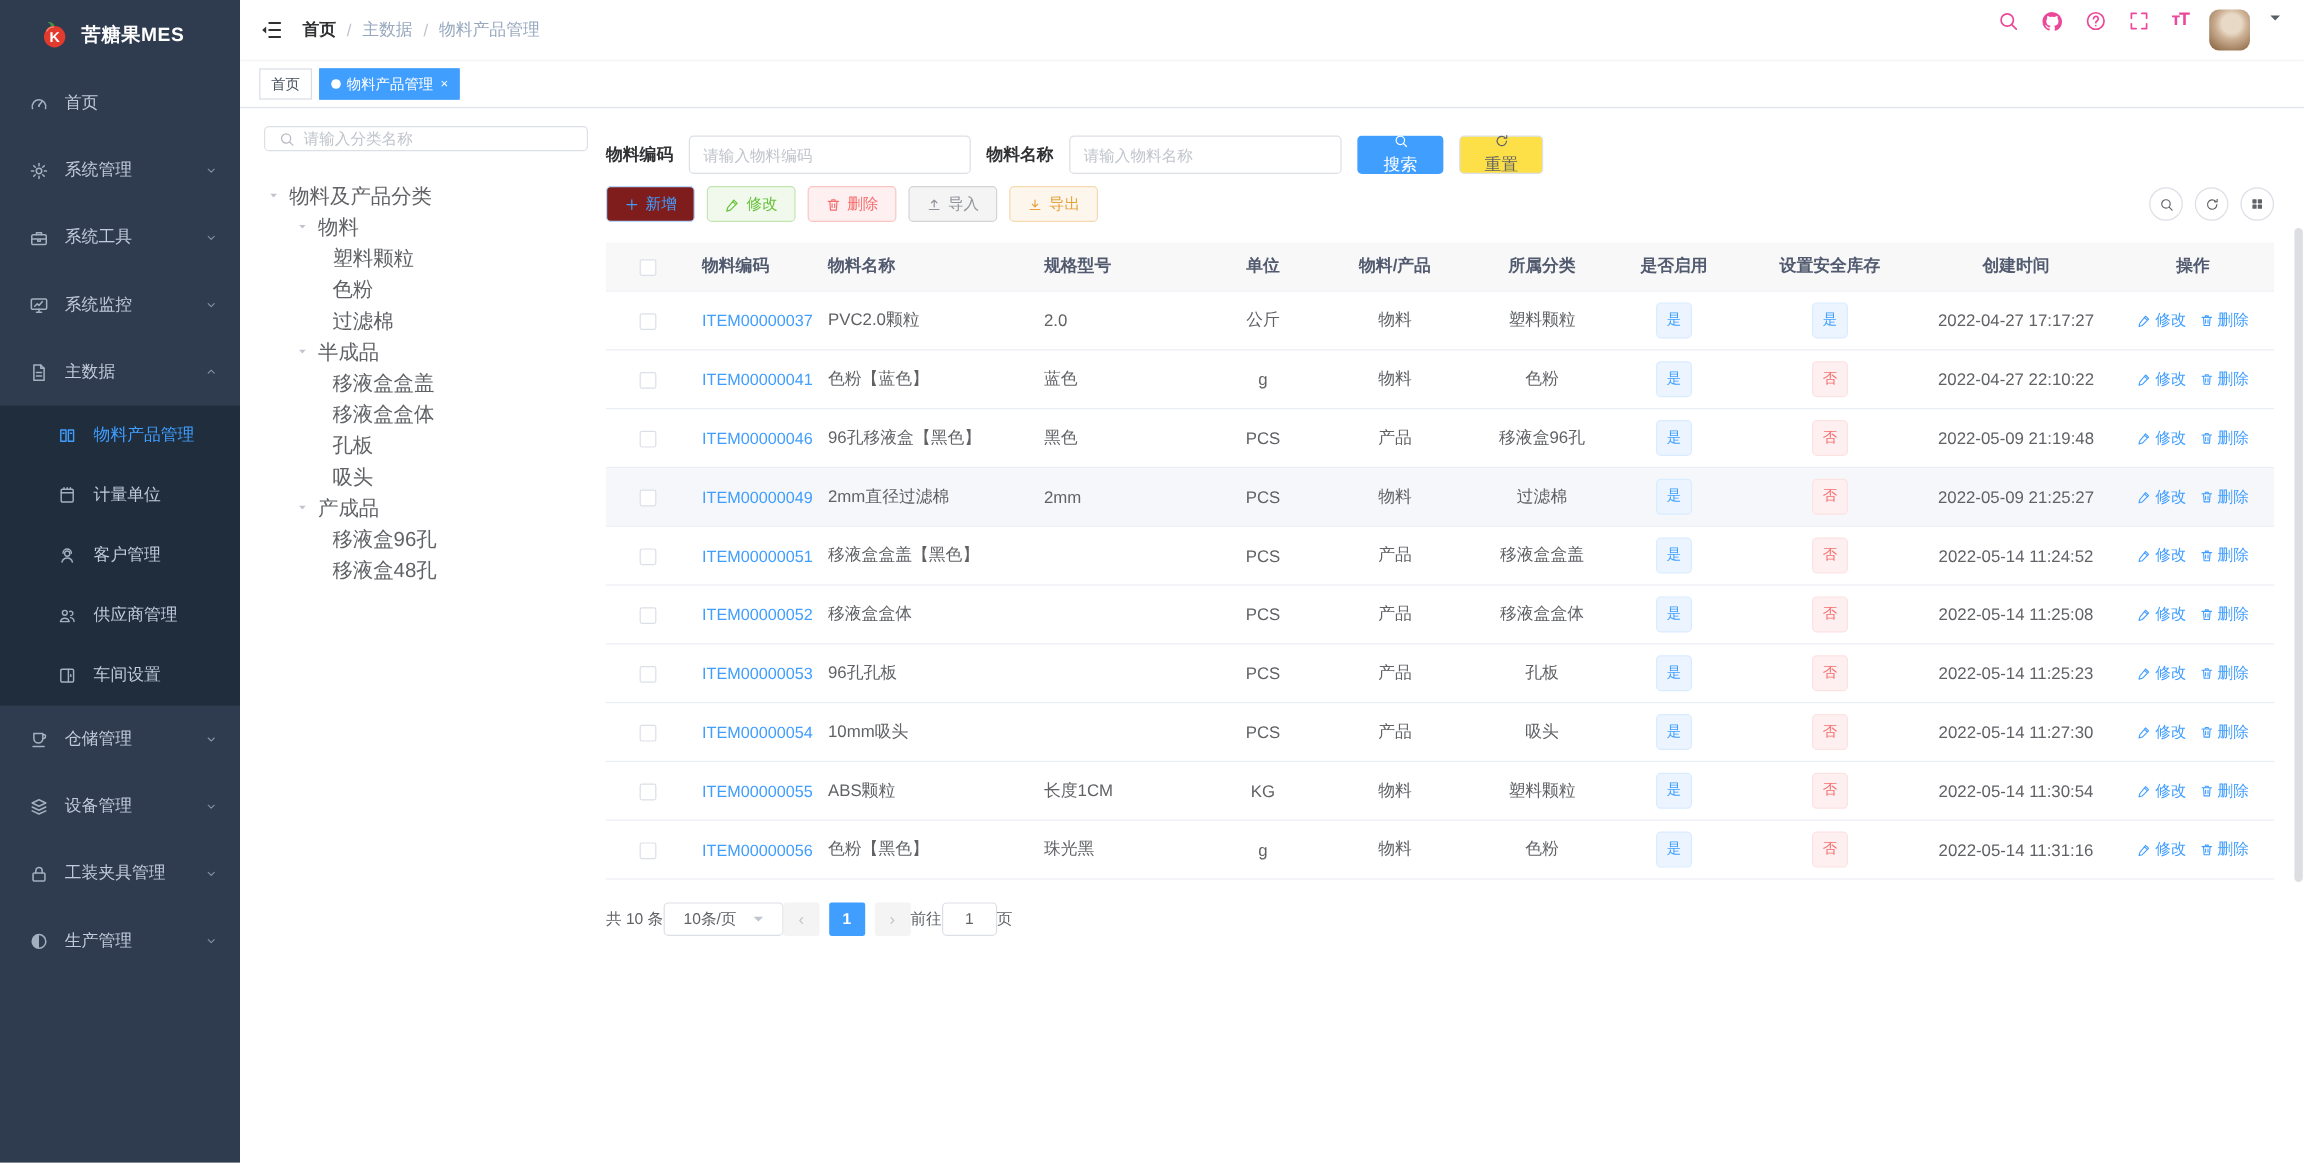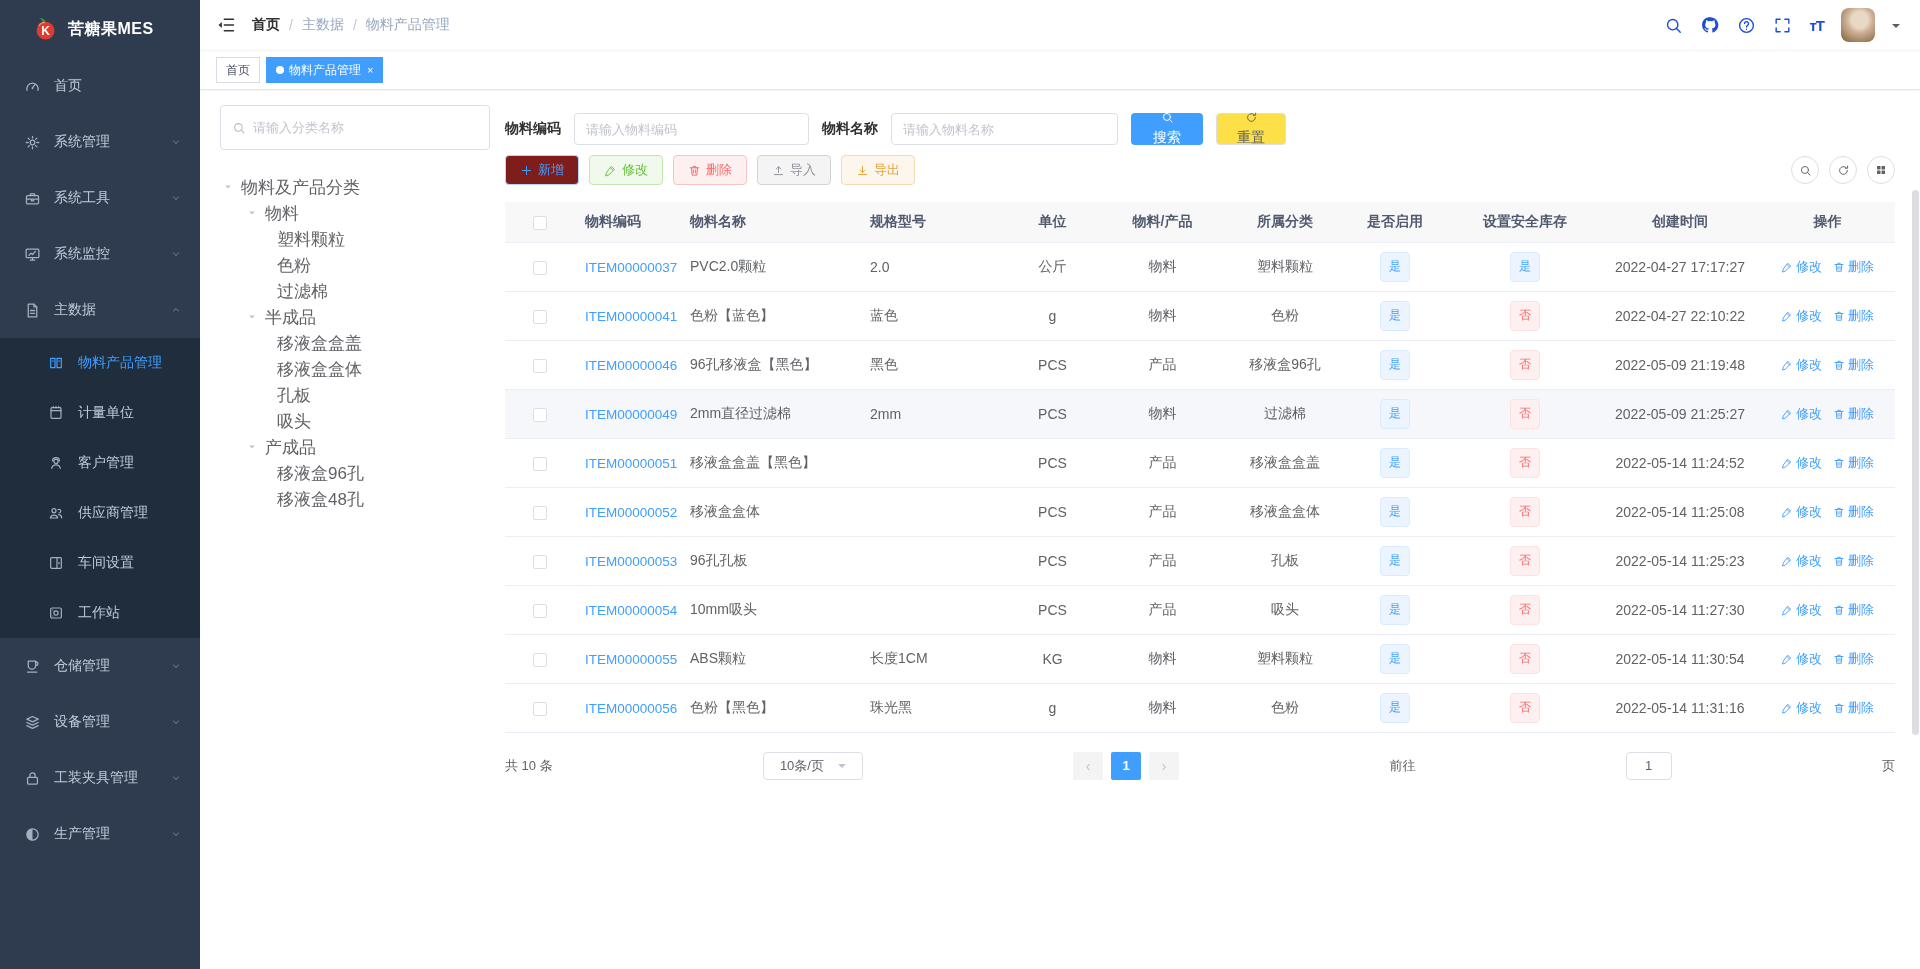--- a/index.html
+++ b/index.html
@@ -20,39 +20,39 @@
   .menu-item.active, .menu-item.active .mi-icon { color:#409eff; }
 
   
   .main { position:absolute; left:200px; top:0; right:0; bottom:0; }
   .topbar { height:50px; display:flex; align-items:center; padding:0 20px 0 16px; background:#fff; }
   .hamburger { color:#303133; margin-right:16px; cursor:pointer; display:inline-flex; }
   .breadcrumb { display:flex; align-items:center; gap:9px; font-size:14px; }
   .bc-item { color:#97a8be; cursor:pointer; }
   .bc-item.bc-first { color:#303133; font-weight:700; }
   .bc-sep { color:#c0c4cc; }
-  .topbar-right { margin-left:auto; display:flex; align-items:center; gap:17px; color:#1d4ed8; }
+  .topbar-right { margin-left:auto; display:flex; align-items:flex-start; gap:17px; color:#ec4899; }
   .topbar-right .ic { cursor:pointer; }
   .fontsize-icon { font-weight:bold; font-size:15px; cursor:pointer; letter-spacing:-1px; }
   .avatar { width:34px; height:34px; border-radius:8px; cursor:pointer;
     background:radial-gradient(circle at 55% 35%, #e8d9c6 0 28%, #cdb196 45%, #9c7a58 80%, #7c5c40); }
   .caret-down { width:0; height:0; border:4.5px solid transparent; border-top-color:#5a5e66; margin-top:5px; cursor:pointer; }
 
   
   .tabsbar { height:40px; border-top:1px solid #f4f4f4; border-bottom:1px solid #e2e6ec; box-shadow:0 1px 3px rgba(0,0,0,.05); display:flex; align-items:center; padding:0 16px; gap:6px; background:#fff; }
   .tab { height:26px; border:1px solid #d8dce5; background:#fff; color:#495060; font-size:12px; padding:0 9px; display:inline-flex; align-items:center; gap:5px; cursor:pointer; }
   .tab.active { background:#409eff; border-color:#409eff; color:#fff; }
   .tab .dot { width:8px; height:8px; border-radius:50%; background:#fff; }
   .tab-close { font-size:11px; margin-left:1px; }
 
   
   .content { position:absolute; top:91px; left:0; right:0; bottom:0; background:#fff; }
 
   .tree-panel { position:absolute; left:20px; top:14px; width:270px; }
-  .tree-search { height:45px; border:1px solid #dcdfe6; border-radius:4px; display:flex; align-items:center; padding:0 11px; gap:7px; color:#b6bac2; background:#fff; }
+  .tree-search { height:21px; border:1px solid #dcdfe6; border-radius:4px; display:flex; align-items:center; padding:0 11px; gap:7px; color:#b6bac2; background:#fff; }
   .tree-search input { border:none; outline:none; flex:1; font-size:13px; color:#606266; font-family:inherit; }
   .tree-search input::placeholder { color:#c0c4cc; }
   .tree { margin-top:24px; color:#606266; font-size:17px; }
   .tree-row { height:26px; display:flex; align-items:center; gap:7px; cursor:pointer; white-space:nowrap; }
   .tree-caret { color:#c0c4cc; display:inline-flex; }
   .tree-lv0 { padding-left:2px; }
   .tree-lv1 { padding-left:26px; }
   .tree-lv2 { padding-left:57px; }
 
   .table-panel { position:absolute; left:305px; right:25px; top:0; }
@@ -80,21 +80,21 @@
   .data-table td { height:49px; border-bottom:1px solid #ebeef5; font-size:14px; color:#606266; text-align:center; }
   .data-table tbody tr:nth-child(4) { background:#f5f7fa; }
   .cb { width:14px; height:14px; border:1px solid #dcdfe6; border-radius:2px; background:#fff; display:inline-block; vertical-align:middle; cursor:pointer; }
   .code-link { color:#409eff; font-size:13.5px; cursor:pointer; }
   .badge { display:inline-flex; align-items:center; justify-content:center; width:30px; height:30px; border-radius:4px; font-size:12px; }
   .badge-yes { background:#ecf5ff; border:1px solid #d9ecff; color:#409eff; }
   .badge-no  { background:#fef0f0; border:1px solid #fde2e2; color:#f56c6c; }
   .op-link { color:#409eff; font-size:13px; cursor:pointer; display:inline-flex; align-items:center; gap:3px; }
   .op-link + .op-link { margin-left:11px; }
 
-  .pagination { margin-top:19px; display:flex; align-items:center; justify-content:space-between; font-size:13px; color:#606266; }
+  .pagination { margin-top:19px; display:flex; align-items:center; justify-content:flex-start; font-size:13px; color:#606266; }
   .page-select { width:100px; height:28px; border:1px solid #dcdfe6; border-radius:4px; display:inline-flex; align-items:center; justify-content:center; gap:14px; color:#606266; cursor:pointer; background:#fff; }
   .sel-caret { width:0; height:0; border:4px solid transparent; border-top-color:#c0c4cc; margin-top:4px; }
   .page-btn { min-width:30px; height:28px; border:none; background:#f4f4f5; color:#c0c4cc; border-radius:2px; display:inline-flex; align-items:center; justify-content:center; font-size:14px; cursor:pointer; }
   .page-num { min-width:30px; height:28px; border-radius:2px; display:inline-flex; align-items:center; justify-content:center; background:#409eff; color:#fff; font-weight:700; cursor:pointer; }
   .pg-group { display:inline-flex; gap:8px; }
   .goto-input { width:46px; height:28px; border:1px solid #dcdfe6; border-radius:4px; text-align:center; font-size:13px; color:#606266; outline:none; font-family:inherit; }
 
   .scroll-thumb { position:absolute; right:1px; top:190px; width:7px; height:545px; background:#dcdee2; border-radius:4px; }
 </style>
 </head>
@@ -218,30 +218,20 @@
         </div>
         <div class="menu-item">
           <span class="mi-icon ic">
             <svg viewBox="0 0 24 24" width="16" height="16" fill="none" stroke="currentColor" stroke-width="1.8" stroke-linecap="round" stroke-linejoin="round">
               <rect x="4" y="4" width="16" height="16" rx="1.5"></rect>
               <path d="M13.5 4v16M16.5 11v2"></path>
             </svg>
           </span>
           <span>车间设置</span>
         </div>
-        <div class="menu-item">
-          <span class="mi-icon ic">
-            <svg viewBox="0 0 24 24" width="16" height="16" fill="none" stroke="currentColor" stroke-width="1.8" stroke-linecap="round" stroke-linejoin="round">
-              <rect x="4" y="4.5" width="16" height="15" rx="2"></rect>
-              <circle cx="12" cy="12" r="3.2"></circle>
-              <path d="M7.3 7.5h.01M7.3 16.5h.01"></path>
-            </svg>
-          </span>
-          <span>工作站</span>
-        </div>
       </div>
       <div class="menu-item">
         <span class="mi-icon ic">
           <svg viewBox="0 0 24 24" width="17" height="17" fill="none" stroke="currentColor" stroke-width="1.8" stroke-linecap="round" stroke-linejoin="round">
             <path d="M6 4.5h10.5v6a5.25 5.25 0 0 1-10.5 0z"></path>
             <path d="M16.5 6h2.2a2.4 2.4 0 0 1-2.2 4.2M5 20h13"></path>
           </svg>
         </span>
         <span>仓储管理</span>
         <span class="mi-arrow">

